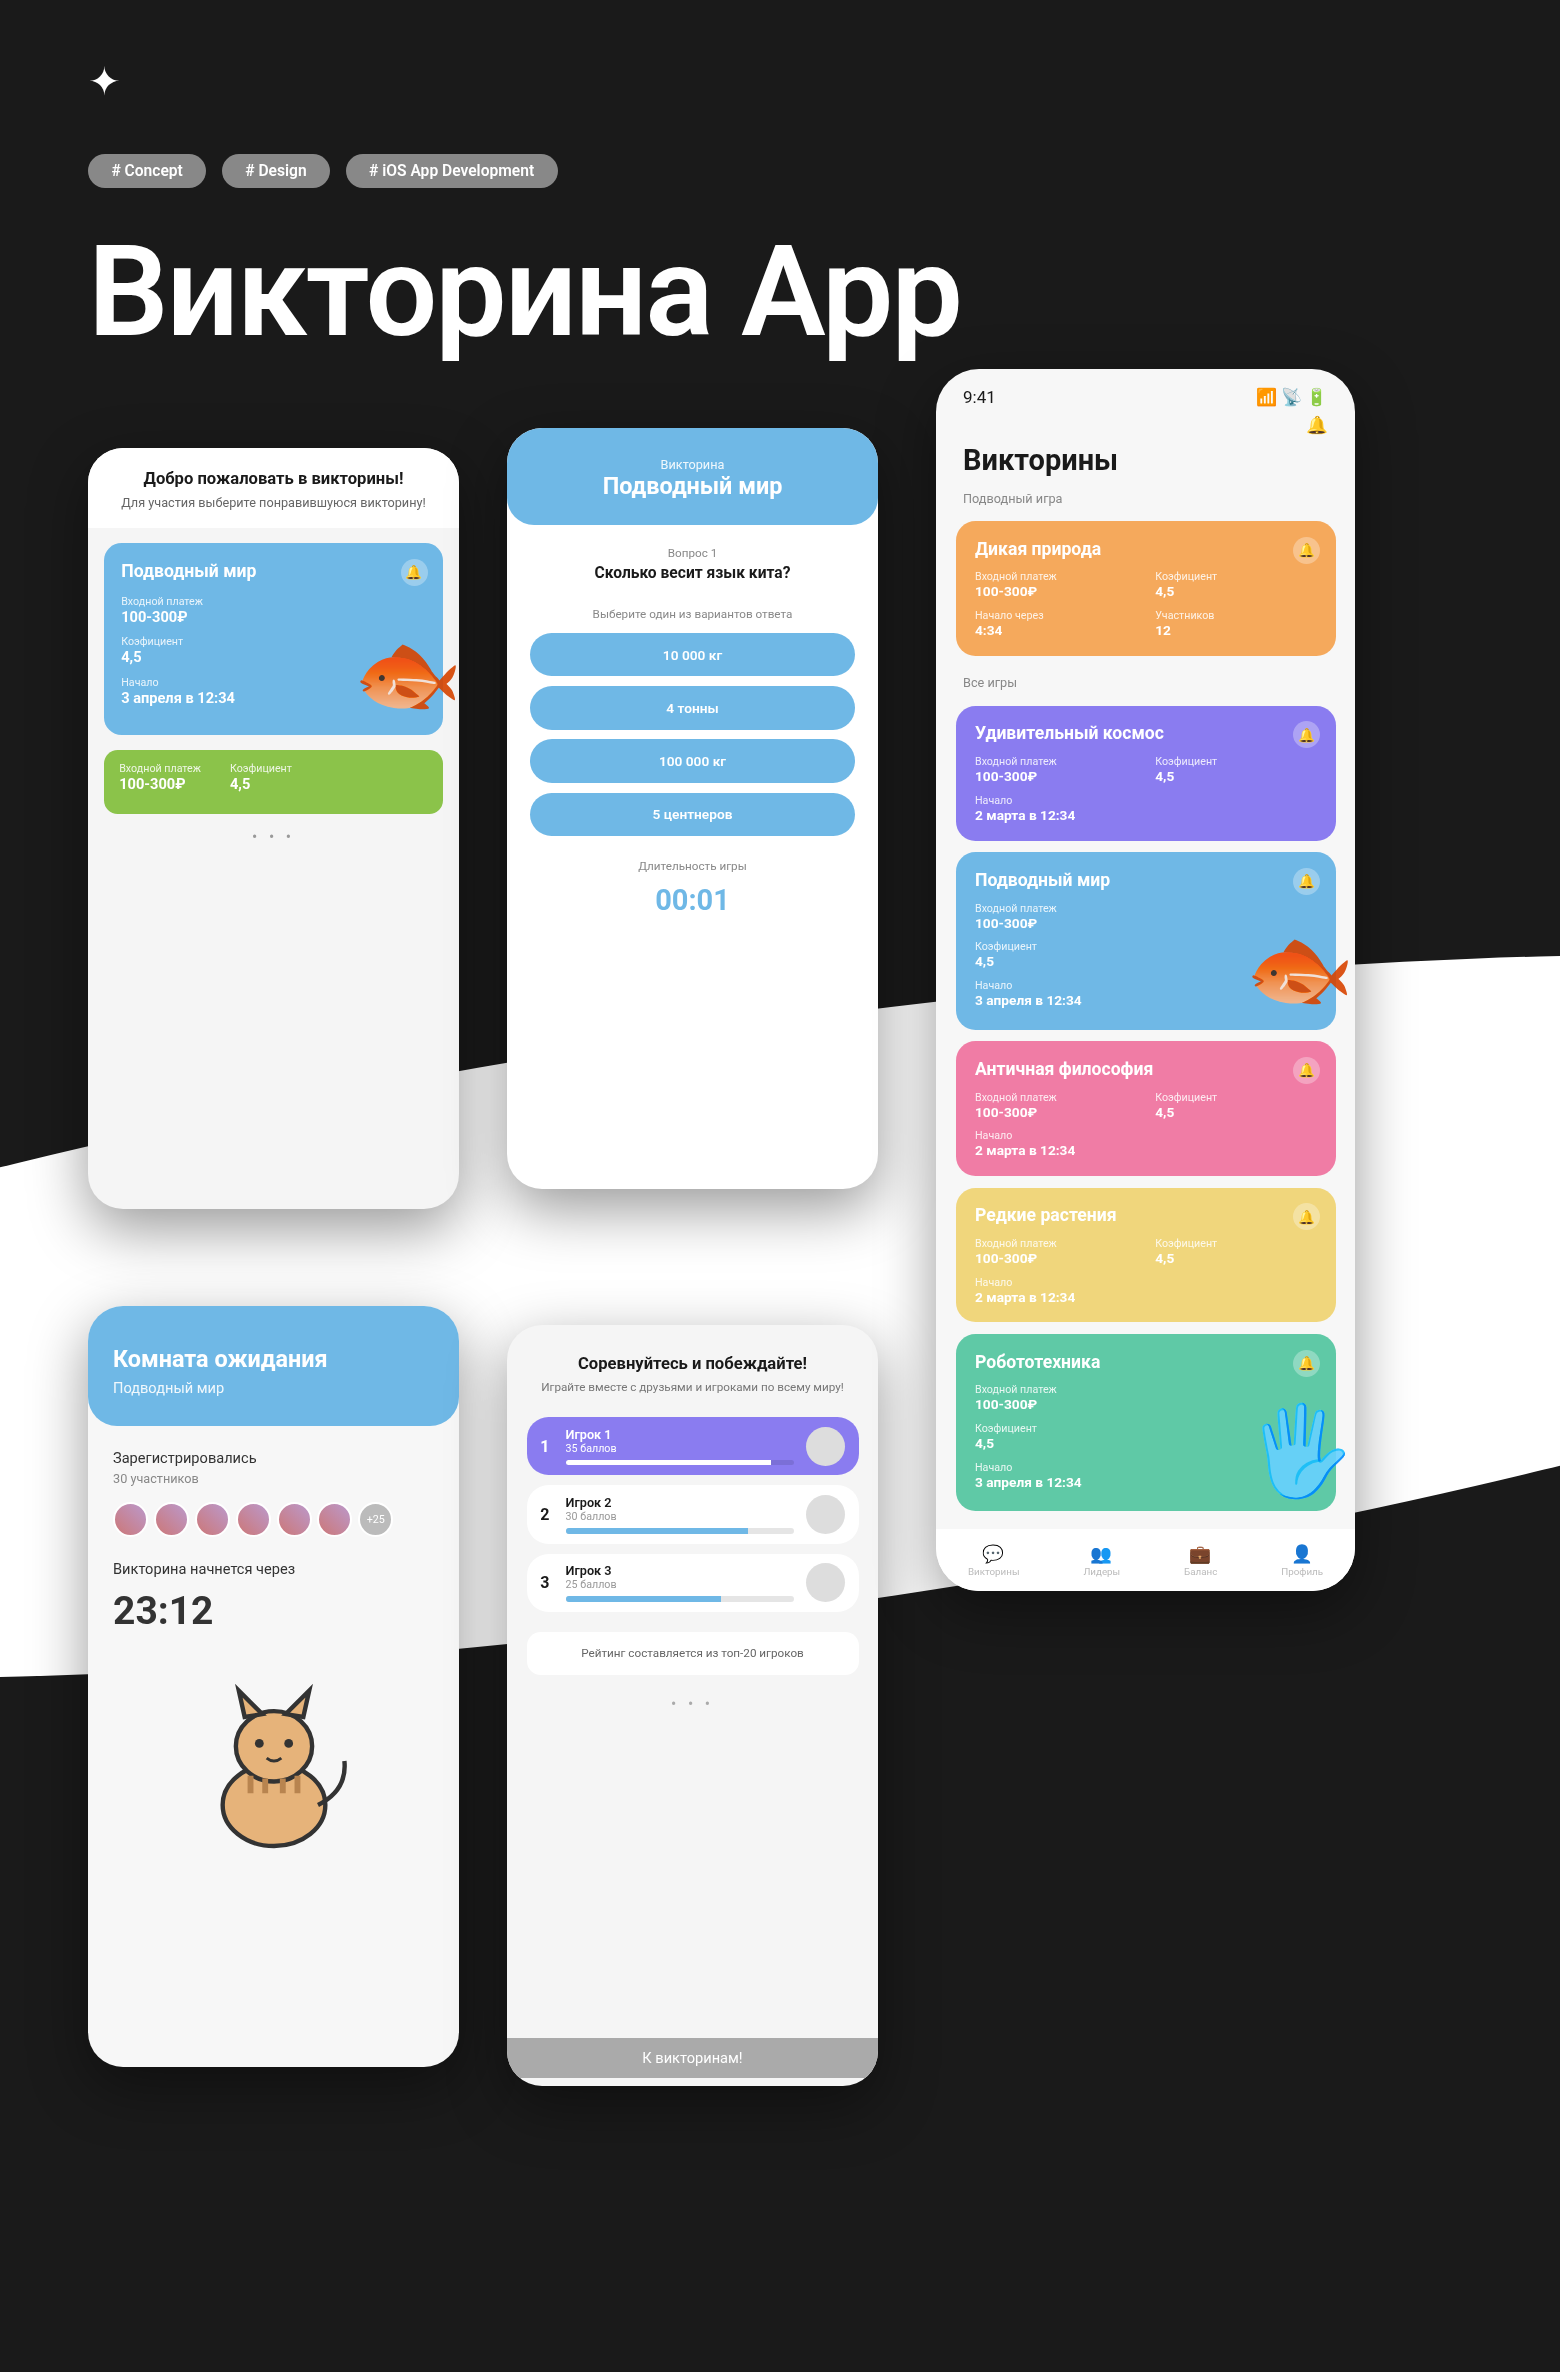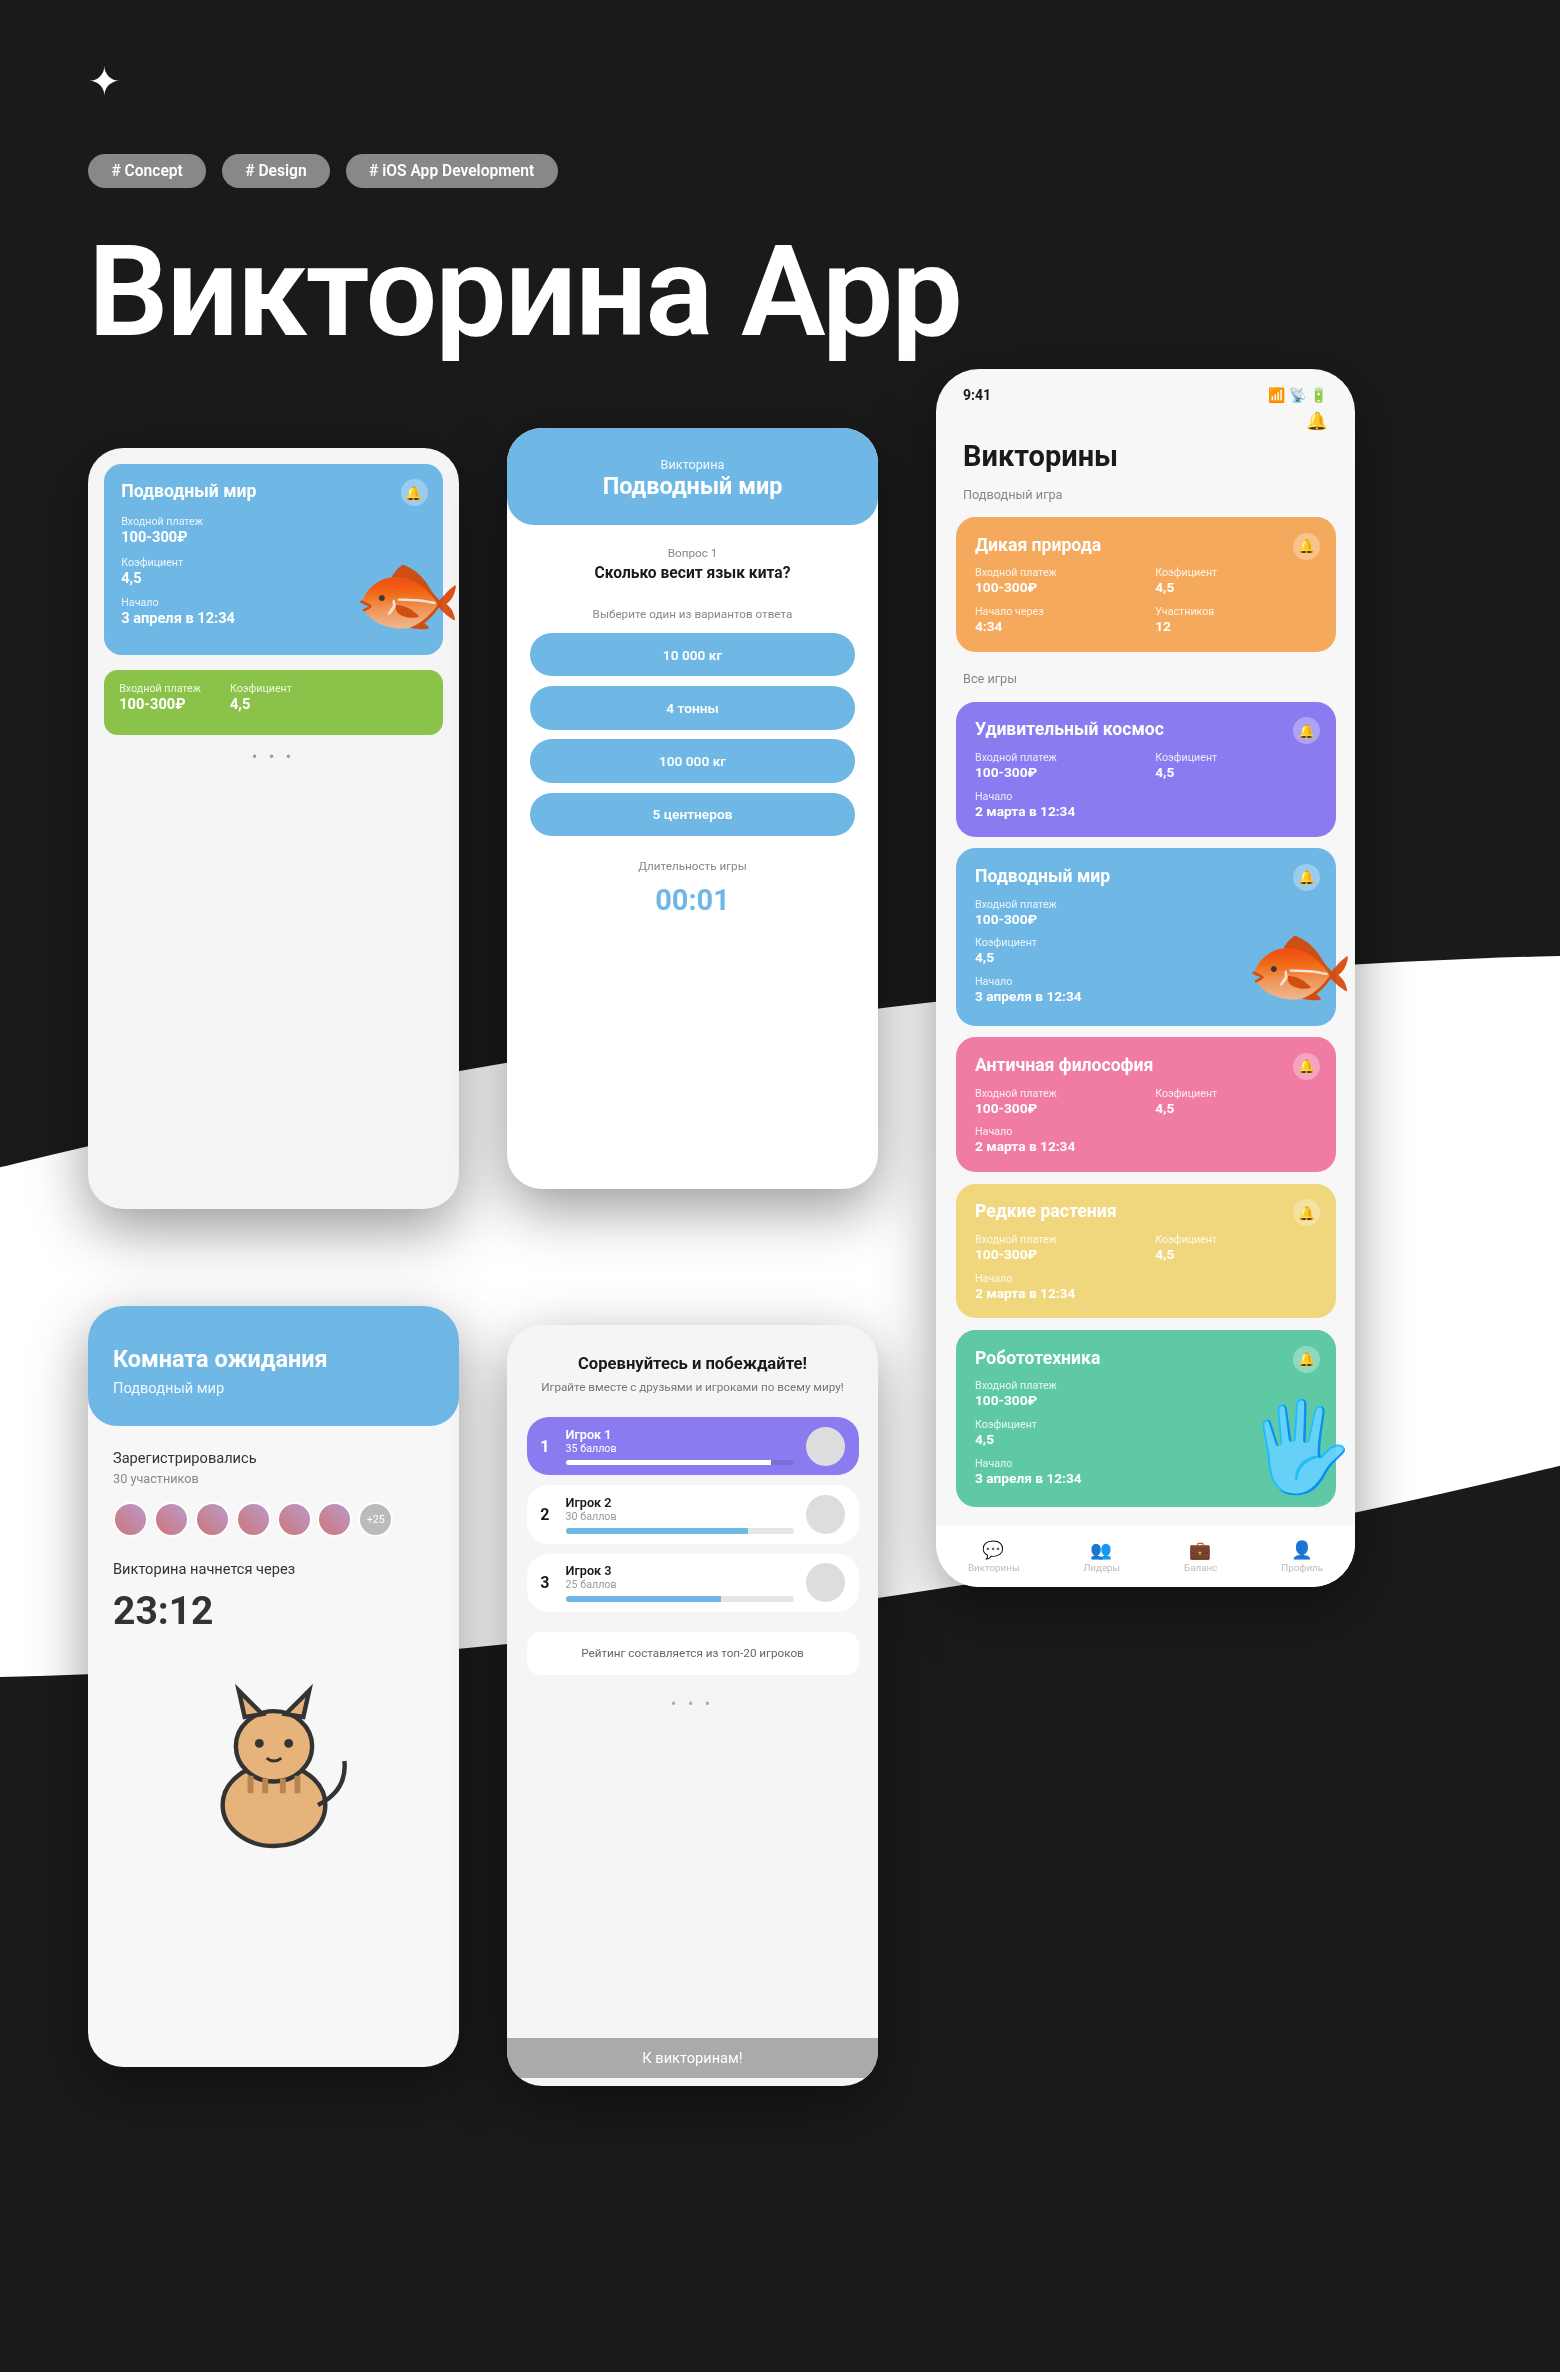--- a/index.html
+++ b/index.html
@@ -121,21 +121,21 @@
 .p4 .lb-note { background:#fff; border-radius:13.7px; margin:19.5px; padding:13.7px; text-align:center; font-size:11.7px; color:#666; line-height:1.4;}
 .p4 .lb-btn { position:absolute; bottom:8px; left:0; right:0; height:40px; background:#aaa; color:#fff; display:flex;align-items:center;justify-content:center; font-size:14.6px;}
 .p4 .dots { text-align:center; color:#aaa; font-size:15.6px; letter-spacing:3.9px; margin-top:7.8px;}
 
 
 .p5 {
   position:absolute; left:848px; top:-19.5px; width:419px; border-radius:43px;
   background:#f7f7f7; box-shadow:0 19.5px 59px rgba(0,0,0,0.4); color:#1a1a1a;
   padding-bottom:68px;
 }
-.p5 .statusbar { display:flex; justify-content:space-between; padding:17.6px 27px 5.9px; font-size:14px; font-weight:700;}
+.p5 .statusbar { display:flex; justify-content:space-between; padding:17.6px 27px 5.9px; font-size:17px; font-weight:400;}
 .p5 .bell-icon { text-align:right; padding:2px 27px; color:#d08a6b; font-size:17.6px;}
 .p5 .list-title { font-weight:700; font-size:29px; padding:5.9px 27px;}
 .p5 .section-label { font-size:12.7px; color:#888; padding:7.8px 27px 3.9px;}
 .card {
   margin:11.7px 19.5px; border-radius:19.5px; padding:17.6px 19.5px; position:relative; color:#fff;
 }
 .card .cbell { position:absolute; right:15.6px; top:15.6px; width:27px;height:27px;border-radius:50%;background:rgba(255,255,255,0.3);display:flex;align-items:center;justify-content:center;font-size:13.7px;}
 .card .ctitle { font-weight:700; font-size:17.6px; margin-bottom:11.7px;}
 .meta-grid { display:grid; grid-template-columns:1fr 1fr; gap:9.8px 19.5px;}
 .ml { font-size:10.7px; opacity:0.85;}
@@ -173,20 +173,24 @@
   <div class="tags">
     <div class="tag"># Concept</div>
     <div class="tag"># Design</div>
     <div class="tag"># iOS App Development</div>
   </div>
   <h1 class="main-title">Викторина App</h1>
 
   <div class="phones">
 
     <div class="phone p1">
+      <div class="welcome-box">
+        <div class="welcome-title">Добро пожаловать в викторины!</div>
+        <div class="welcome-sub">Для участия выберите понравившуюся викторину!</div>
+      </div>
       <div class="pcard">
         <div class="bell">🔔</div>
         <div class="pcard-title">Подводный мир</div>
         <div class="stat-label">Входной платеж</div>
         <div class="stat-val">100-300₽</div>
         <div class="stat-label">Коэфициент</div>
         <div class="stat-val">4,5</div>
         <div class="stat-label">Начало</div>
         <div class="stat-val">3 апреля в 12:34</div>
         <div class="deco">🐟</div>

